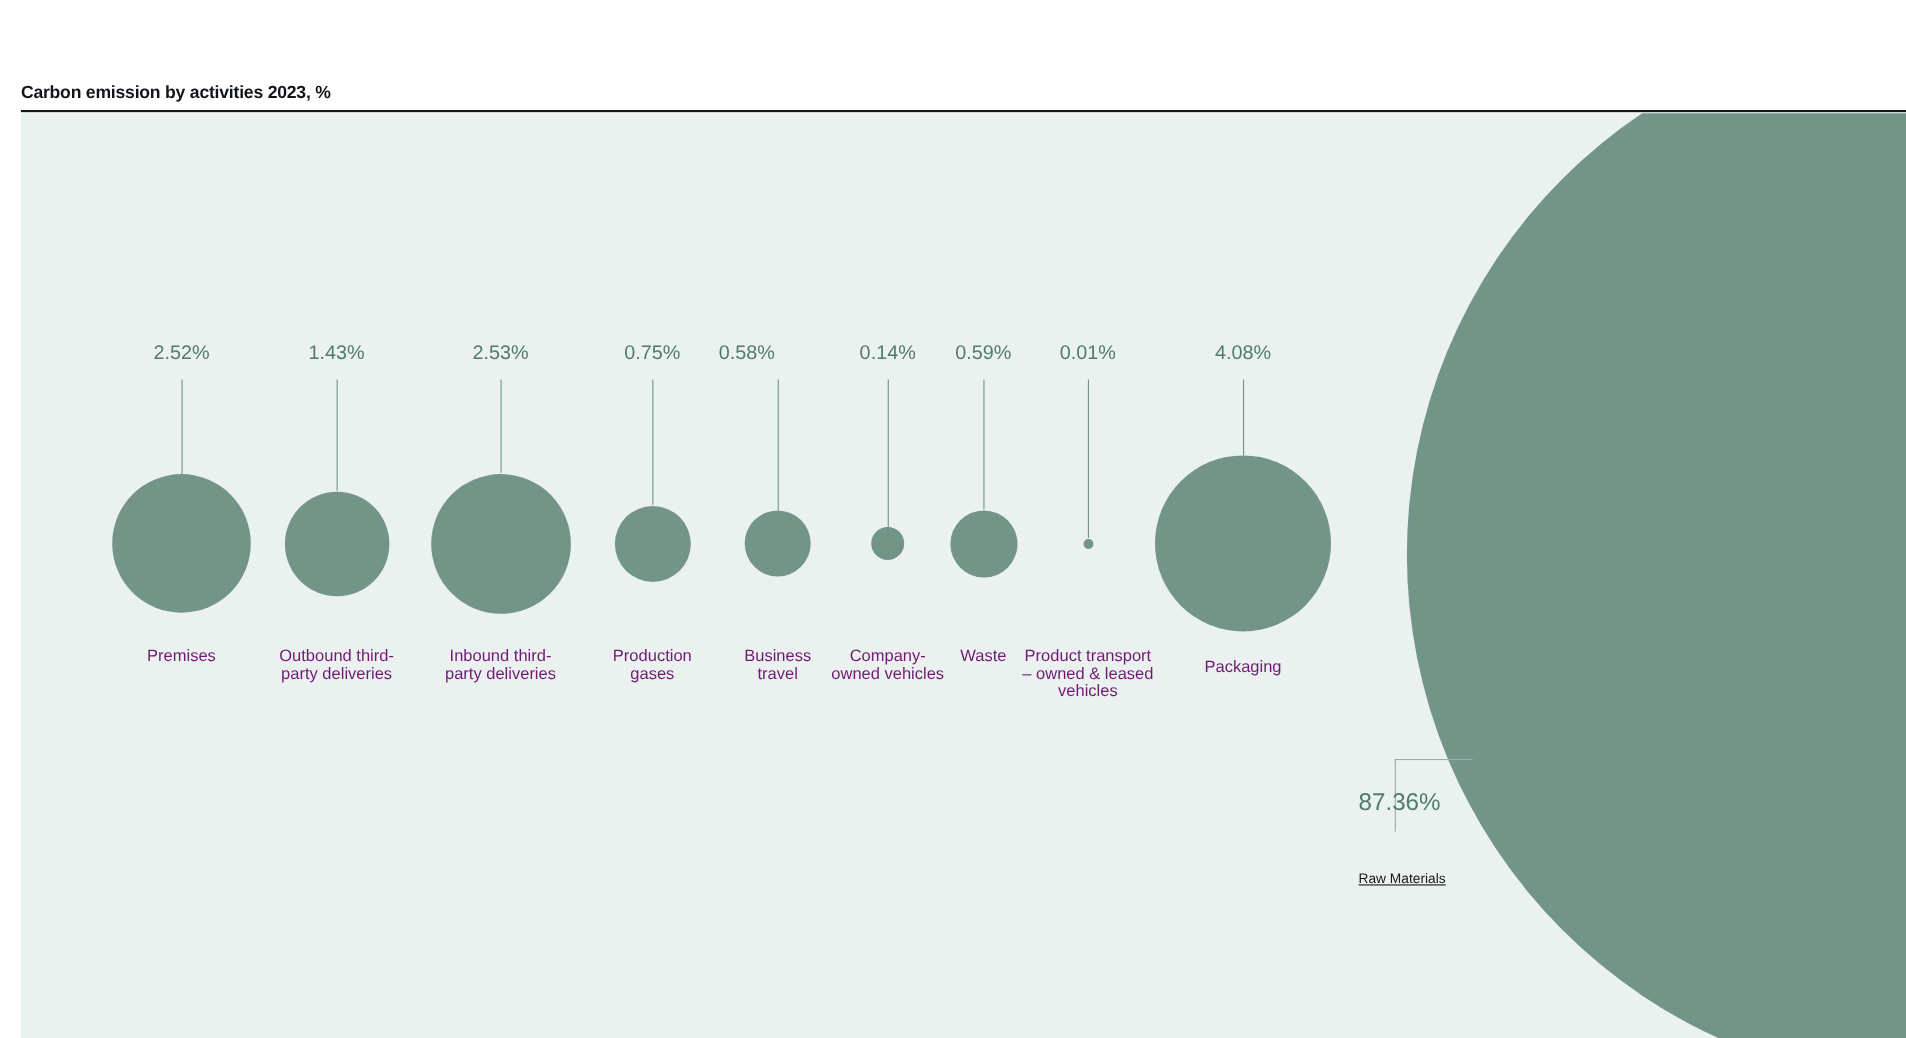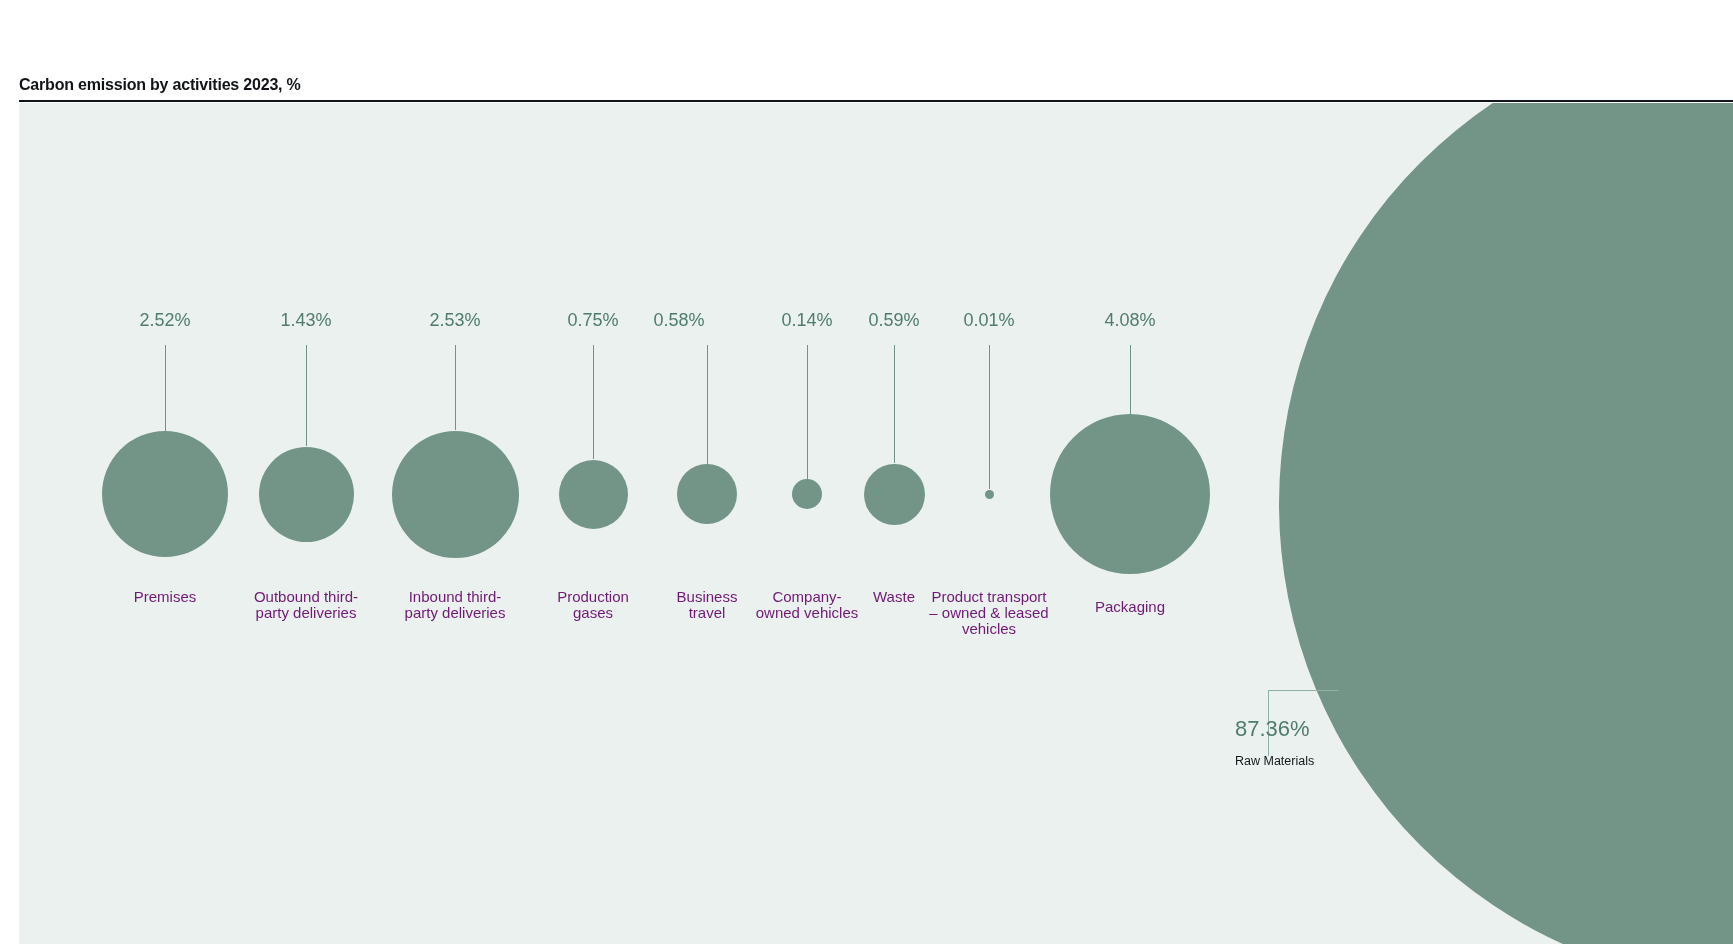--- a/index.html
+++ b/index.html
@@ -105,21 +105,21 @@
   <div class="title-rule"></div>
 
   <div class="plot-area" id="plot-area">
 
     <div class="bubble" id="rm-bubble" style="width: 966px; height: 966px; left: 1260px; top: -82px; background: rgb(114, 149, 136);"></div>
 
     <div class="leader" id="rm-leader" style="left: 1249px; top: 587px; width: 70px; height: 65px;"></div>
 
     <div class="big-value" id="rm-value" style="left: 1216px; top: 613px;">87.36%</div>
 
-    <div class="big-cat" id="rm-cat" style="left: 1216px; top: 650px;">Raw Materials</div>
+    <div class="big-cat" id="rm-cat" style="left: 1216px; top: 688px; text-decoration: underline;">Raw Materials</div>
 
     <div id="bubble-layer">
         <div class="stem" style="left: 146px; top: 242px; height: 86px;"></div>
         <div class="bubble" style="width: 126px; height: 126px; left: 83px; top: 328px; background: rgb(114, 149, 136);"></div>
         <div class="value-label" style="left: 146px; top: 207px;">2.52%</div>
         <div class="cat-label" style="left: 146px; top: 486px; width: 150px;">
           <div>Premises</div>
         </div>
         <div class="stem" style="left: 287px; top: 242px; height: 101px;"></div>
         <div class="bubble" style="width: 95px; height: 95px; left: 239.5px; top: 343.5px; background: rgb(114, 149, 136);"></div>

